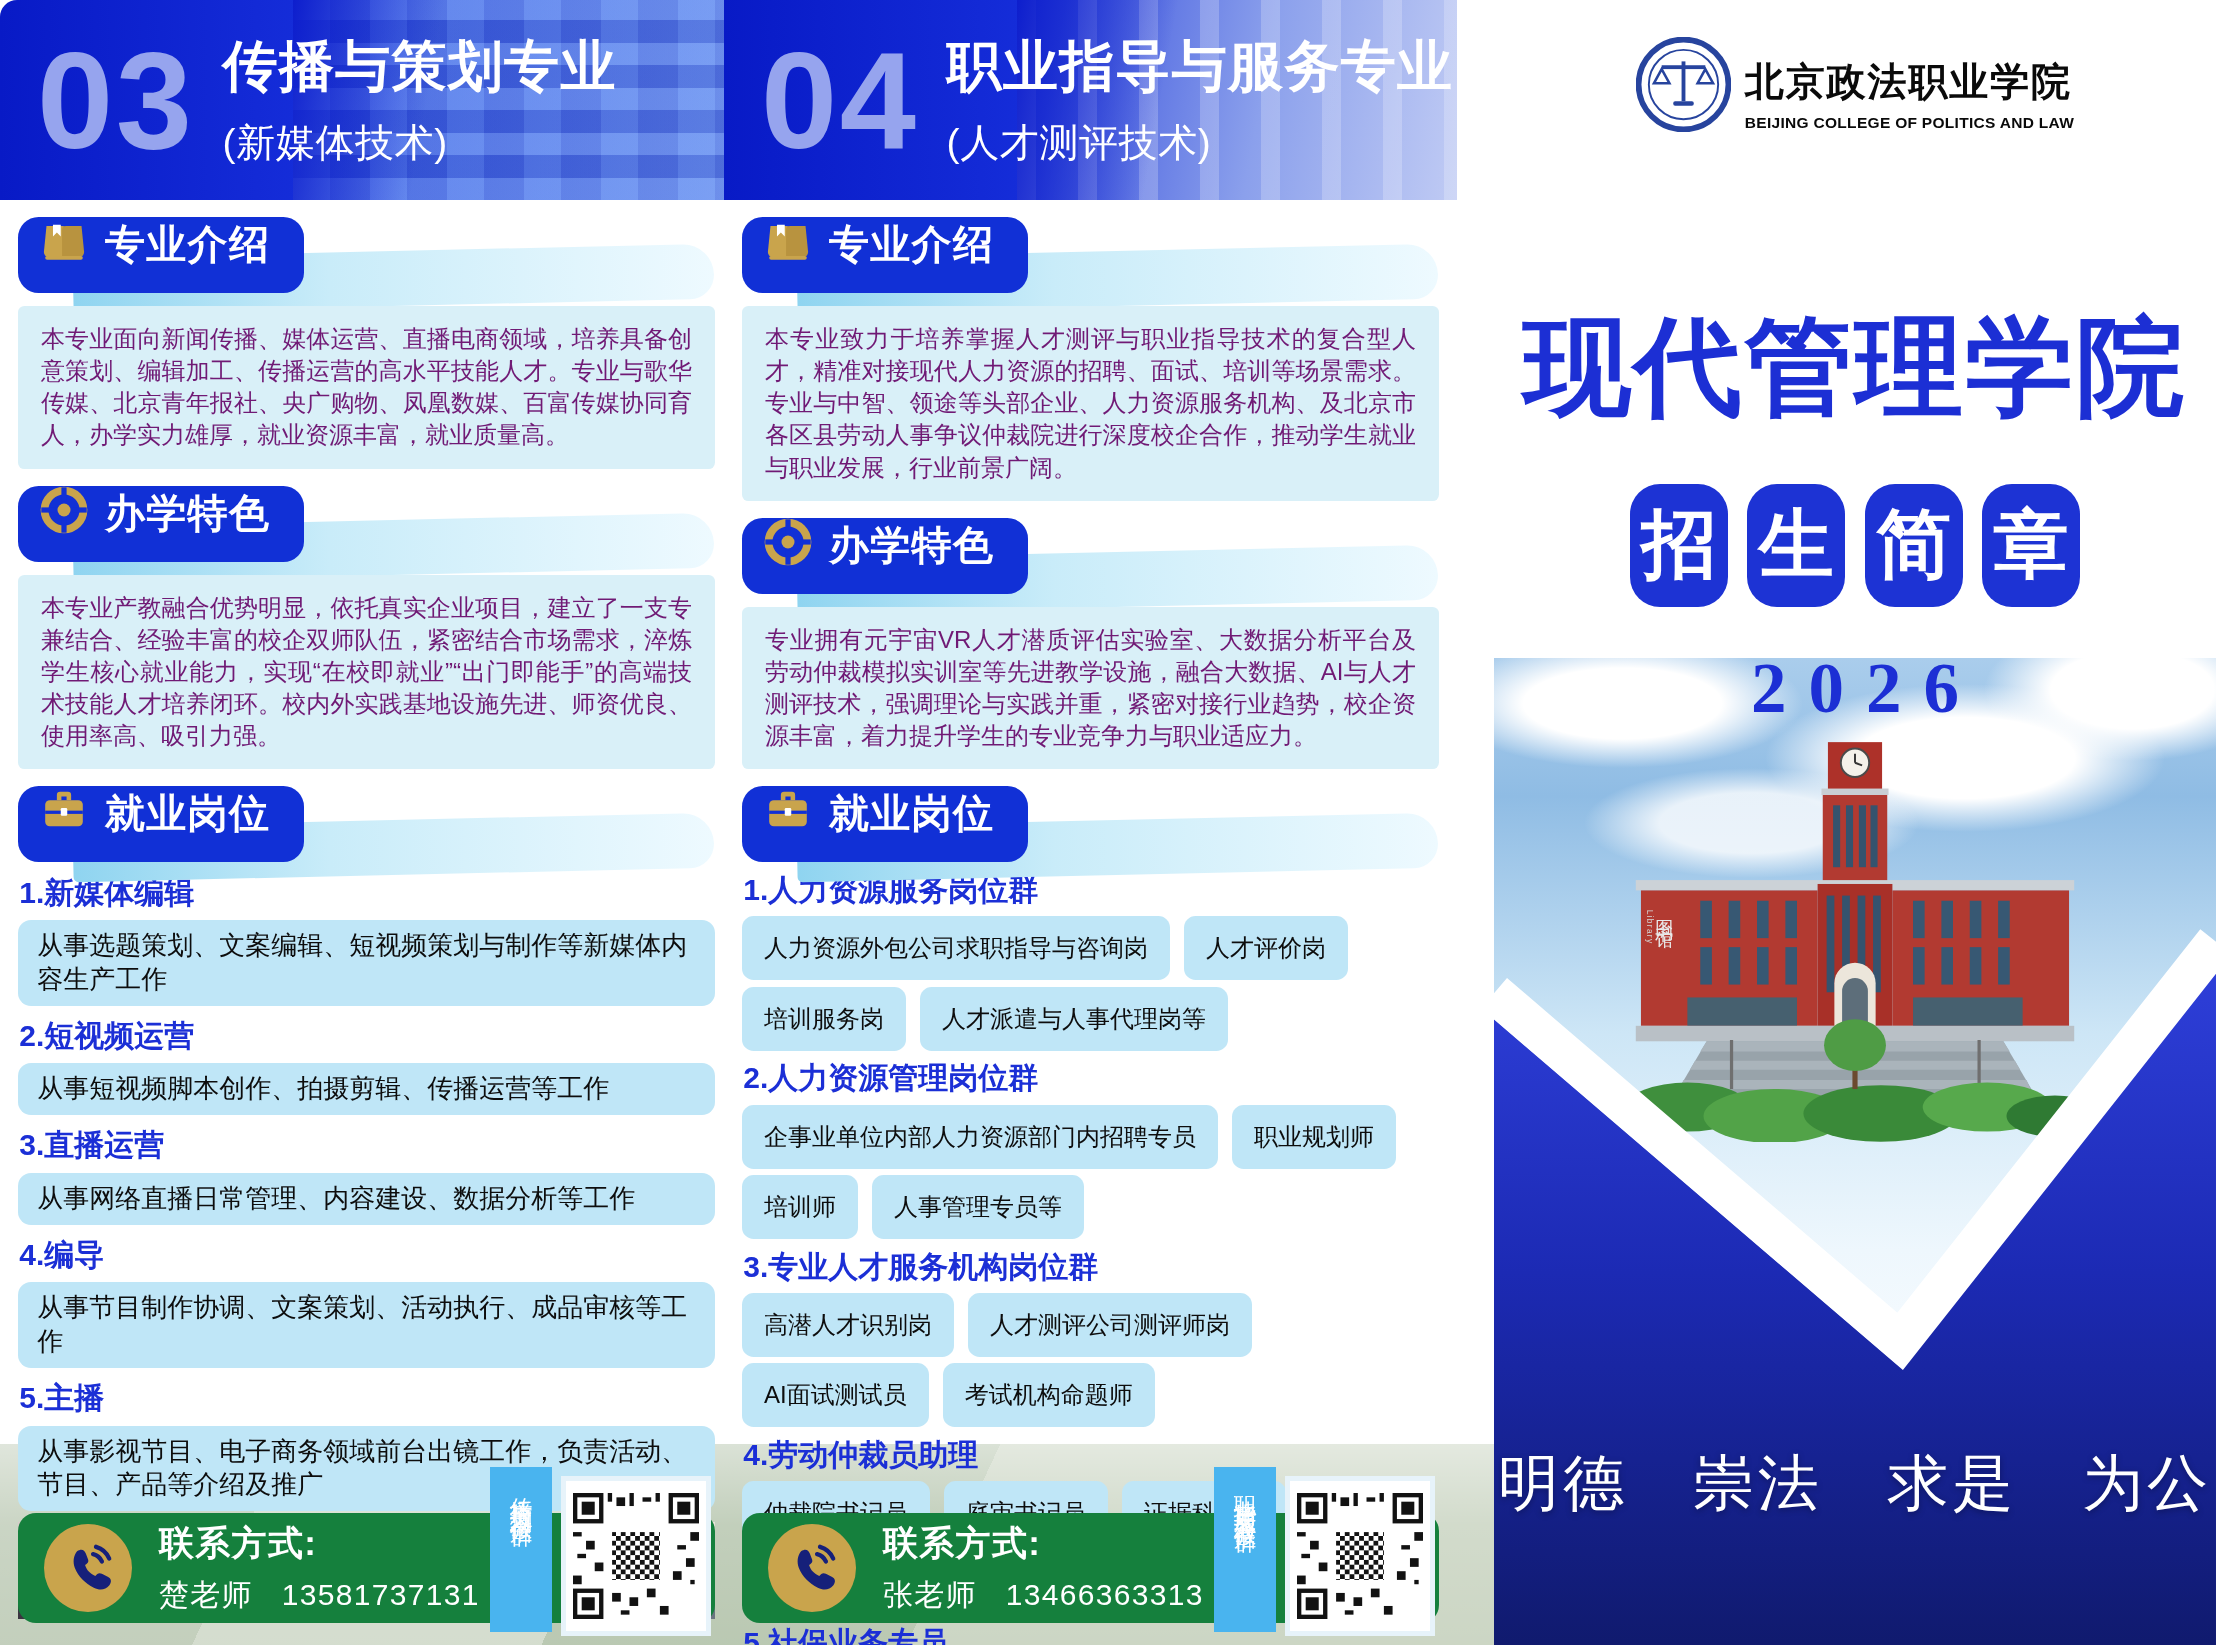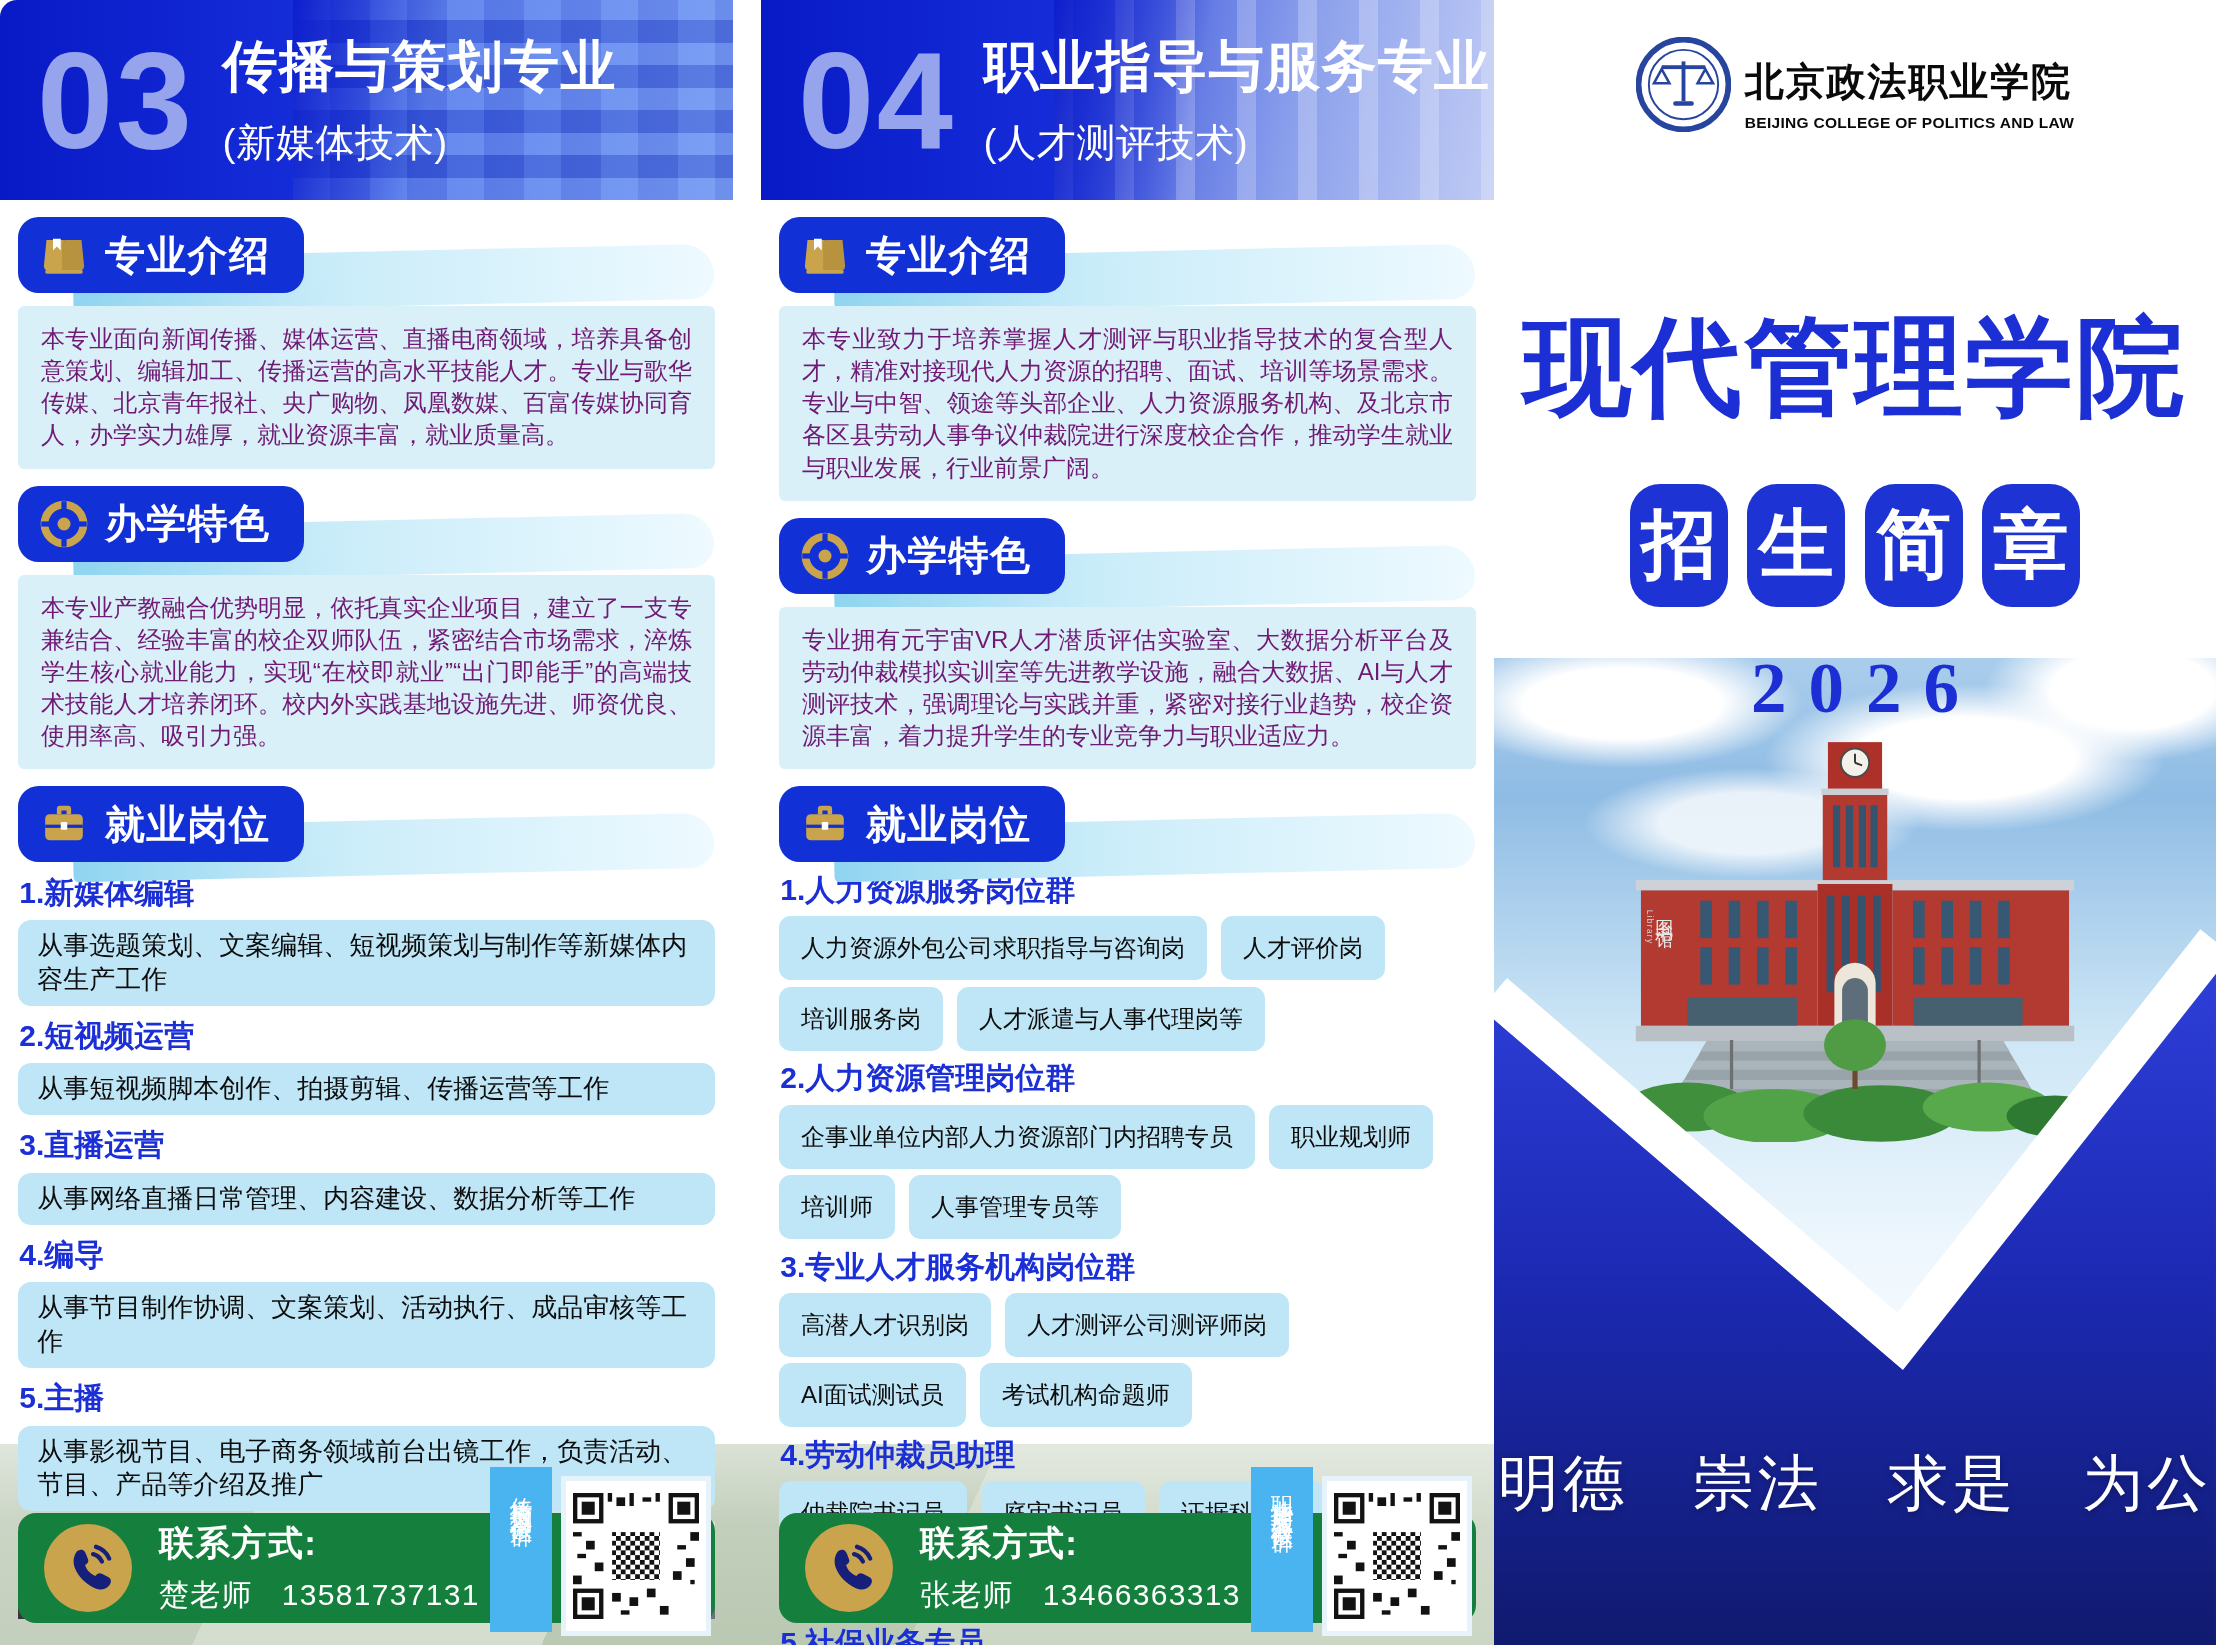--- a/index.html
+++ b/index.html
@@ -14,21 +14,21 @@
 
   
   .campus-bg{position:absolute;left:0;top:1444px;width:1494px;height:201px;
     background:
       linear-gradient(180deg,rgba(255,255,255,.55),rgba(255,255,255,.25) 40%,rgba(255,255,255,.15)),
       linear-gradient(115deg,#b9c7b1 0 18%,#cdd7c6 18% 40%,#aebfa5 40% 63%,#c3cfba 63% 100%),
       linear-gradient(180deg,#dfe7d8,#a9bc9e);}
 
   .panel{position:absolute;top:0;height:1645px;overflow:hidden;}
   .panel.left{left:0;width:733px;}
-  .panel.middle{left:761px;width:733px;}
+  .panel.middle{left:724px;width:733px;}
   .panel.cover{left:1494px;width:722px;background:#fff;}
 
   
   .panel-header{position:relative;height:200px;color:#fff;display:flex;align-items:center;gap:28px;
     padding-left:37px;background:linear-gradient(90deg,#081ac6,#1730dc 48%,#2c47e0);overflow:hidden;}
   .panel.left .panel-header{border-top-left-radius:17px;}
   .hdr-art{position:absolute;right:0;top:0;bottom:0;width:60%;pointer-events:none;}
   .art-media{background:
       linear-gradient(100deg,rgba(13,30,205,1) 0,rgba(13,30,205,0) 32%),
       repeating-linear-gradient(0deg,rgba(150,190,255,.28) 0 22px,rgba(30,60,190,.25) 22px 45px),
@@ -41,21 +41,21 @@
   .big-num{position:relative;z-index:2;font-size:137px;font-weight:800;line-height:1;color:#96a4ee;letter-spacing:2.6px;}
   .hdr-titles{position:relative;z-index:2;}
   .hdr-titles h1{font-size:55px;font-weight:800;letter-spacing:1.3px;}
   .hdr-titles h2{font-size:39px;font-weight:400;margin-top:11.6px;letter-spacing:0.6px;}
 
   
   .sec{position:relative;margin:17px 18px 0;}
   .band{position:absolute;left:55px;top:34px;right:1.3px;height:55px;z-index:1;border-radius:6.4px 39px 31px 6.4px;
     transform:rotate(-1.3deg);
     background:linear-gradient(90deg,#8fd4f0,#c9ecf9 40%,#eefaff);}
-  .pill{position:relative;z-index:2;display:flex;align-items:center;gap:17px;width:max-content;
+  .pill{position:relative;z-index:2;display:flex;gap:17px;width:max-content;
     height:76px;padding:0 34px 0 22px;border-radius:20.6px;background:var(--pill);color:#fff;
     font-size:40px;font-weight:800;letter-spacing:1.3px;}
   .pill .ic{width:48px;height:48px;flex:0 0 auto;}
   .sec-body{position:relative;z-index:2;margin-top:13px;background:var(--box);border-radius:6.4px;
     padding:17px 23px;font-size:24px;line-height:1.34;text-align:justify;color:#701a75;}
 
   .job-item h3{color:#1b2fd6;font-size:30px;font-weight:800;margin:10.3px 0 6.4px 1.3px;}
   .job-desc{background:var(--tag);border-radius:13px;padding:9px 19.3px;font-size:26px;line-height:1.3;}
 
   .job-group h3{color:#1b2fd6;font-size:30px;font-weight:800;margin:7.7px 0 5.2px 1.3px;}

